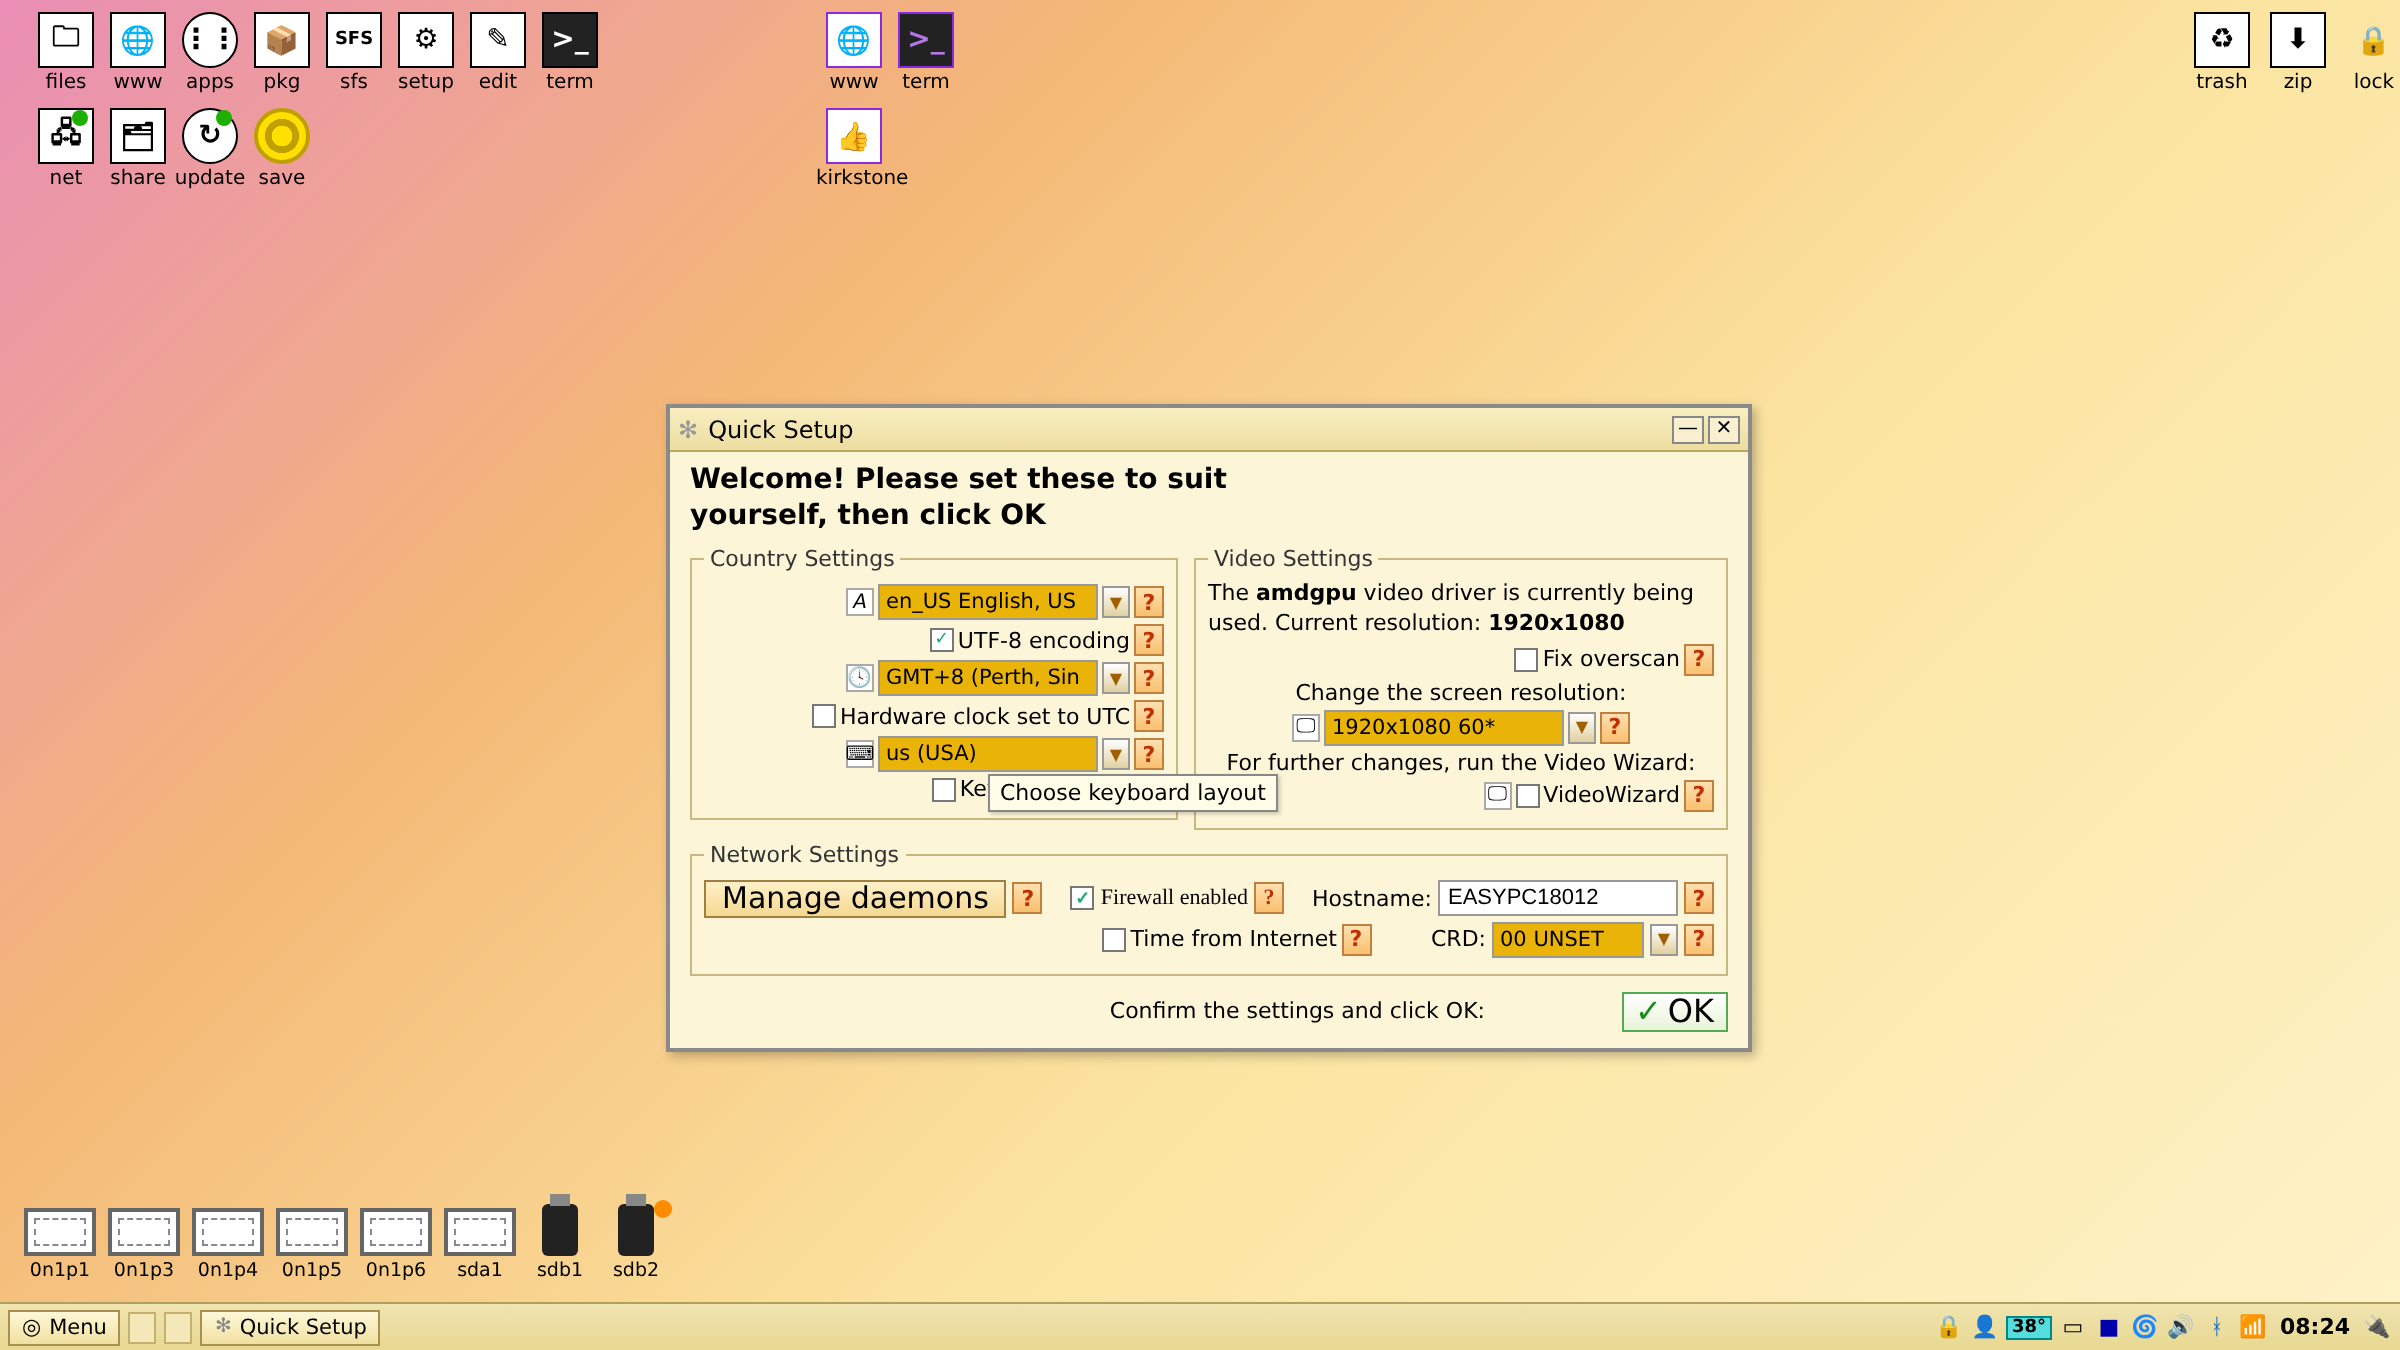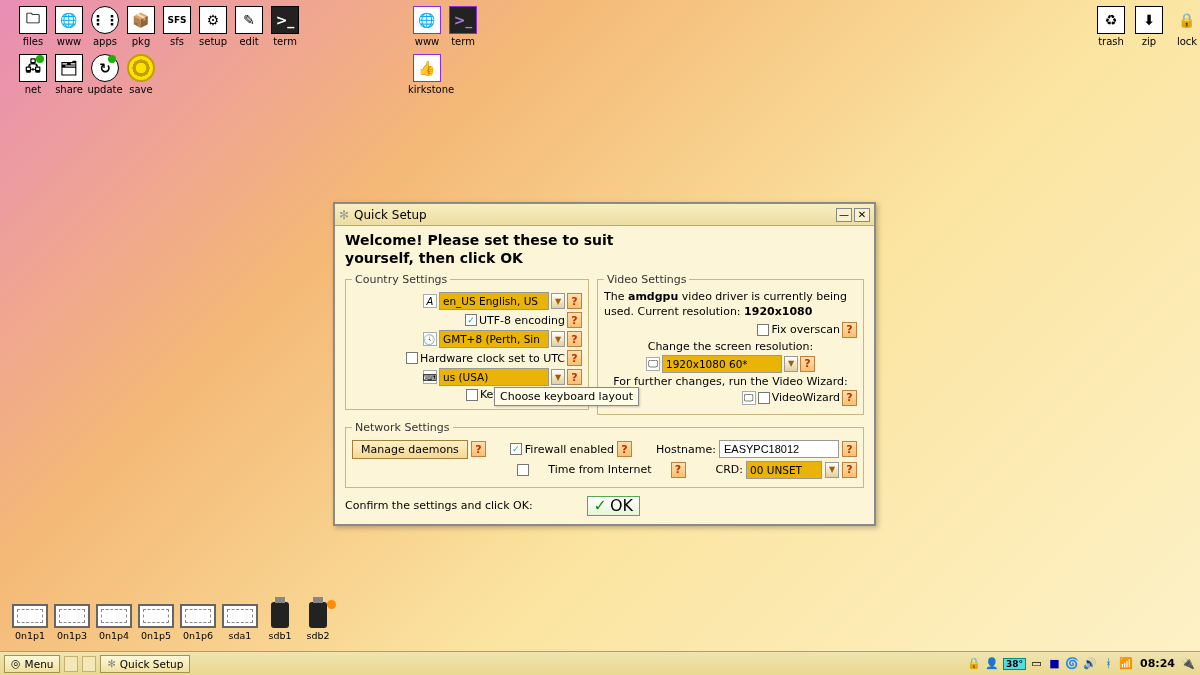--- a/index.html
+++ b/index.html
@@ -109,31 +109,31 @@
   .cb.unchecked::before{content:"";}
   .sel{
     height:18px;border:1px solid #999;background:#eab308;padding:0 3px;
     font-size:10.5px;display:inline-flex;align-items:center;gap:4px;min-width:0;
   }
   .dd{width:14px;height:16px;border:1px solid #999;background:linear-gradient(#fff,#e0d0a0);display:inline-flex;align-items:center;justify-content:center;font-size:8px;color:#a06000;cursor:pointer;}
   .hb{width:15px;height:16px;border:1px solid #c08040;background:linear-gradient(#ffe0b0,#f8c070);color:#c03000;font-weight:bold;font-size:11px;display:inline-flex;align-items:center;justify-content:center;cursor:pointer;}
   .btn{
     height:19px;padding:0 8px;border:1px solid #a08040;
     background:linear-gradient(#fff0c8,#f4d890);
-    font-size:11px;cursor:pointer;display:inline-flex;align-items:center;
+    font-size:15px;cursor:pointer;display:inline-flex;align-items:center;
   }
   .txt{height:18px;border:1px solid #999;background:#fff;padding:0 4px;font-size:11px;}
   .vidtext{font-size:11px;line-height:1.35;}
   .tooltip{
     position:absolute;background:#fffde8;border:1px solid #888;
     padding:2px 5px;font-size:11px;white-space:nowrap;z-index:5;
     box-shadow:1px 1px 2px rgba(0,0,0,.2);
   }
   .netrow{display:flex;align-items:center;gap:6px;flex-wrap:wrap;margin:2px 0;}
-  .confirm{display:flex;justify-content:flex-start;align-items:center;gap:10px;margin-top:8px;font-size:11px;}
+  .confirm{display:flex;justify-content:flex-end;align-items:center;gap:24px;margin-top:8px;font-size:11px;}
   .okbtn{height:20px;padding:0 6px;border:1px solid #5a5;background:linear-gradient(#fff,#e8f4d8);display:inline-flex;align-items:center;gap:3px;font-size:16px;cursor:pointer;margin-left:44px;}
   .okbtn::before{content:"✓";color:#1a8a1a;font-weight:bold;}
   .miniicon{width:14px;height:14px;display:inline-flex;align-items:center;justify-content:center;font-size:10px;border:1px solid #aaa;background:#fff;}
 </style>
 </head>
 <body>
 
 <div class="desktop">
 
   <div class="dicon" style="left:14px;top:6px">
@@ -334,33 +334,33 @@
       </div>
     </div>
 
     <fieldset>
       <legend>Network Settings</legend>
       <div class="netrow" style="justify-content:space-between;">
         <span style="display:flex;gap:3px;align-items:center;">
           <span class="btn">Manage daemons</span>
           <span class="hb">?</span>
         </span>
-        <span style="display:flex;gap:3px;align-items:center;">
+        <span style="display:flex;gap:3px;align-items:center;font-family:Liberation Serif, serif;">
           <span class="cb checked"></span>
           <span>Firewall enabled</span>
           <span class="hb">?</span>
         </span>
         <span style="display:flex;gap:3px;align-items:center;">
           <span>Hostname:</span>
           <input class="txt" style="width: 120px;" value="EASYPC18012">
           <span class="hb">?</span>
         </span>
       </div>
       <div class="netrow" style="justify-content:flex-end;gap:30px;">
-        <span style="display:flex;gap:19px;align-items:center;">
+        <span style="display:flex;gap:2px;align-items:center;">
           <span class="cb unchecked"></span>
           <span>Time from Internet</span>
           <span class="hb">?</span>
         </span>
         <span style="display:flex;gap:3px;align-items:center;">
           <span>CRD:</span>
           <span class="sel" style="width:76px">00 UNSET</span>
           <span class="dd">▼</span>
           <span class="hb">?</span>
         </span>

